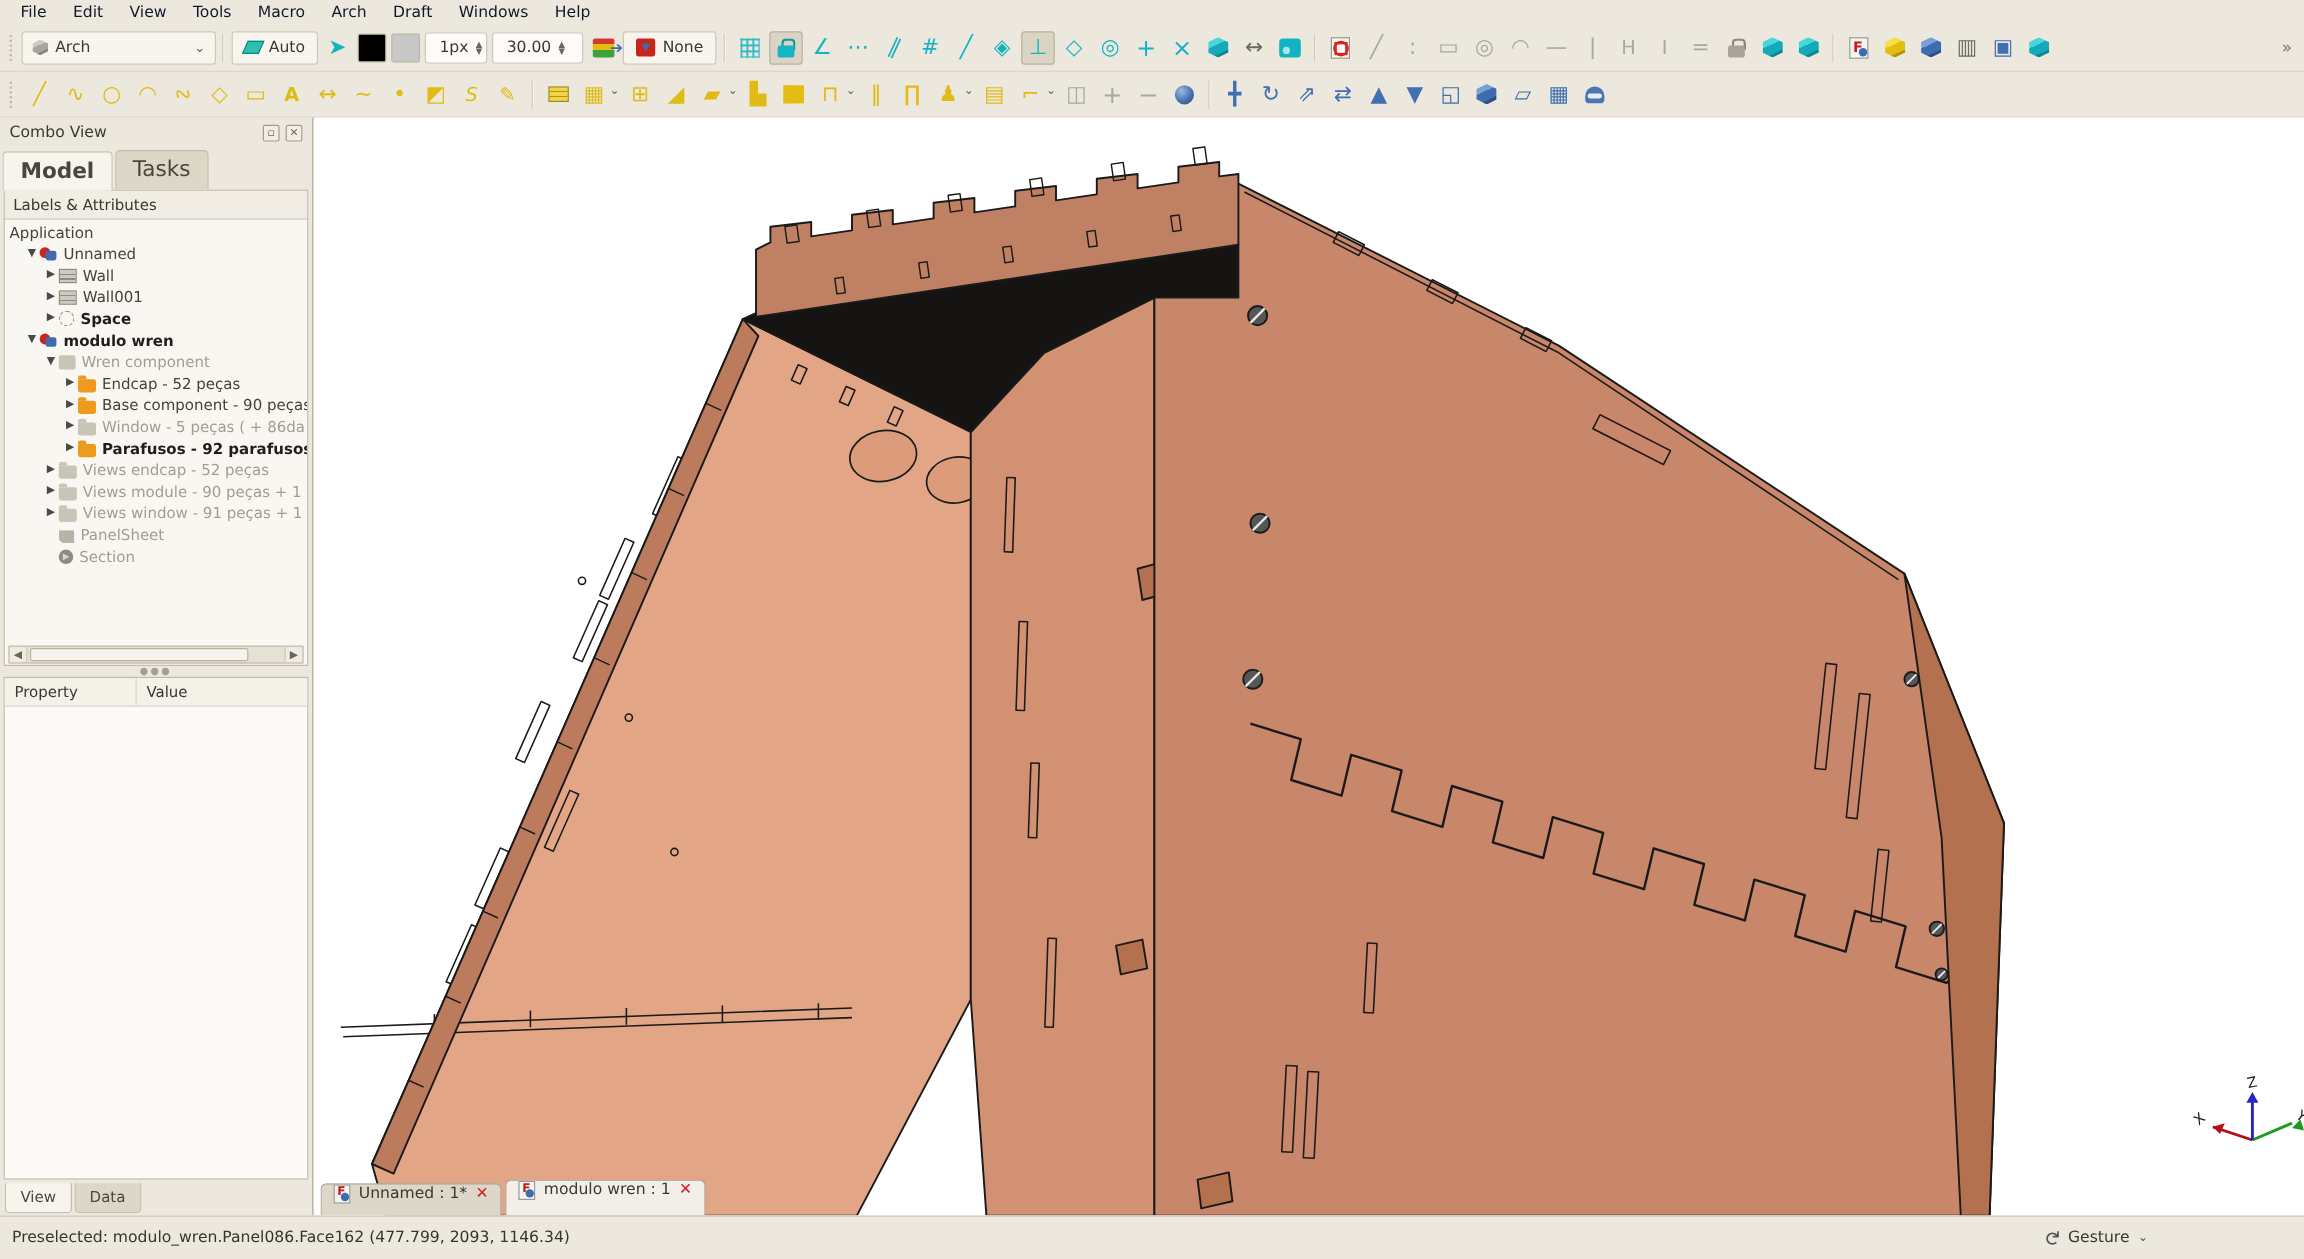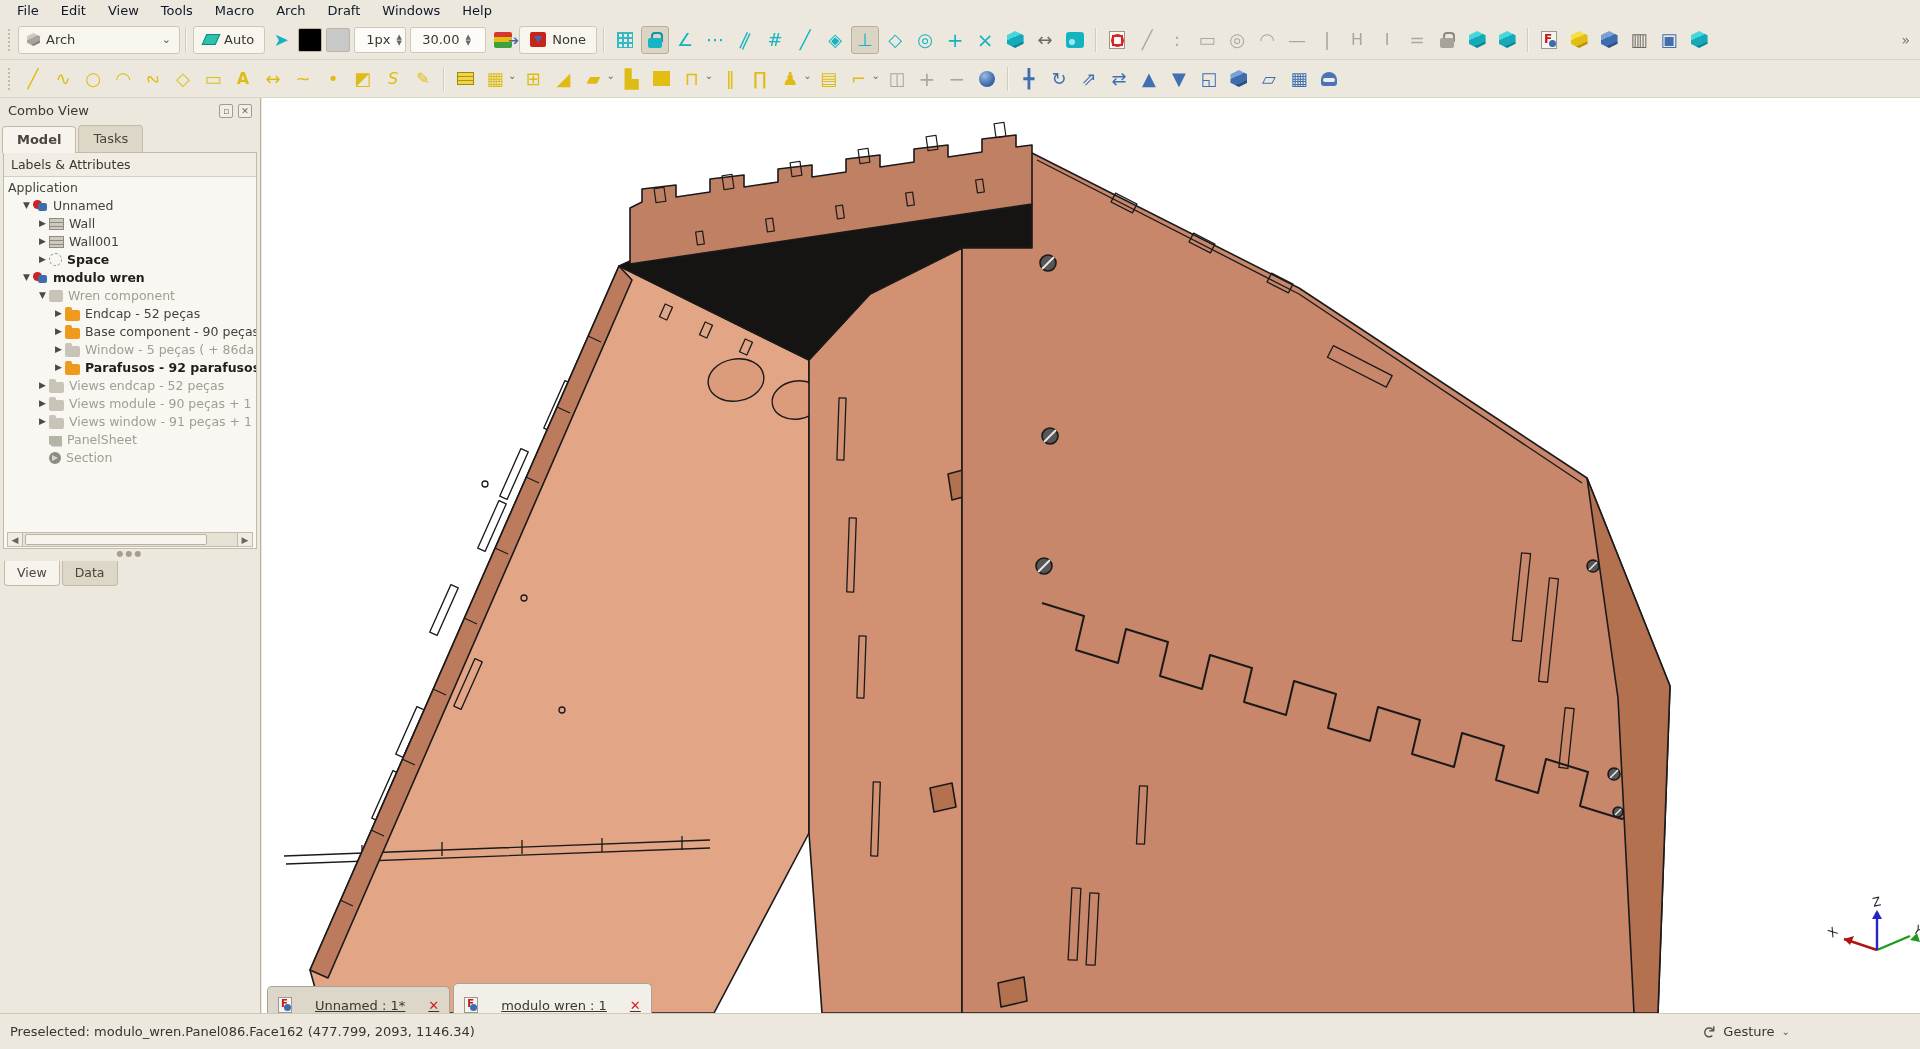--- a/index.html
+++ b/index.html
@@ -74,21 +74,21 @@
   .planeic { width:14px; height:11px; display:inline-block; background:#2cc0ae; transform:skewX(-24deg); border:1px solid #0d8a7c; }
 
   
   .dock { position:absolute; left:0; top:98px; width:261px; height:915px; background:#ece8de;
           border-right:1px solid #b9b2a2; display:flex; flex-direction:column; }
   .dock-title { height:25px; display:flex; align-items:center; padding:0 8px; font-size:13px; color:#3a372f; }
   .dock-title .dbtns { margin-left:auto; display:flex; gap:5px; }
   .dbtn { width:14px; height:14px; border:1px solid #a49d8e; border-radius:2px; background:#f2eee6;
           font-size:9px; line-height:12px; text-align:center; color:#6a665c; }
   .dtabs { display:flex; padding:2px 2px 0 2px; }
-  .dtab { padding:5px 14px 6px; font-size:13px; border:1px solid #c2bbaa; border-bottom:none;
+  .dtab { padding:5px 14px 6px; font-size:18px; border:1px solid #c2bbaa; border-bottom:none;
           border-radius:4px 4px 0 0; background:#ddd7c8; color:#4a463d; margin-right:2px; }
   .dtab.active { background:#f7f4ee; font-weight:bold; position:relative; top:1px; }
   .treebox { margin:0 3px; background:#f9f7f2; border:1px solid #c2bbaa; height:397px; display:flex; flex-direction:column; overflow:hidden; }
   .thead { height:24px; background:#f1ede4; border-bottom:1px solid #d4cec0; display:flex; align-items:center;
            padding:0 7px; font-size:12.5px; color:#3a372f; }
   .tree { flex:1; padding-top:1px; overflow:hidden; }
   .trow { height:18px; display:flex; align-items:center; font-size:12.5px; color:#45423a; white-space:nowrap; }
   .trow .exp { width:13px; font-size:9px; color:#4a4a4a; text-align:center; flex:none; }
   .trow .tlabel { margin-left:5px; overflow:hidden; }
   .d0 { padding-left:4px; } .d1 { padding-left:16px; } .d2 { padding-left:32px; } .d3 { padding-left:48px; }
@@ -119,22 +119,22 @@
   .prophead .col1 { width:110px; padding-left:8px; border-right:1px solid #ddd8cc; height:100%; display:flex; align-items:center; }
   .prophead .col2 { padding-left:8px; }
   .btabs { height:30px; display:flex; align-items:flex-start; padding:3px 4px 0; }
   .btab { padding:4px 12px 5px; font-size:12.5px; border:1px solid #c2bbaa; background:#ddd7c8;
           border-radius:0 0 4px 4px; border-top:none; margin-right:2px; color:#4a463d; }
   .btab.active { background:#f7f4ee; }
 
   
   .viewport { position:absolute; left:262px; top:98px; right:0; height:915px; background:#ffffff; overflow:hidden; }
   .doc-tabs { position:absolute; left:5px; bottom:0; display:flex; align-items:flex-end; height:30px; }
-  .doctab { display:flex; align-items:flex-end; gap:23px; height:27px; padding:0 10px; font-size:13px;
-            border:1px solid #aaa294; border-bottom:none; border-radius:5px 5px 0 0; background:#ddd7c9; color:#3a372f; margin-right:3px;text-decoration:underline; }
+  .doctab { display:flex; align-items:flex-start; gap:7px; height:27px; padding:0 10px; font-size:13px;
+            border:1px solid #aaa294; border-bottom:none; border-radius:5px 5px 0 0; background:#ddd7c9; color:#3a372f; margin-right:3px; }
   .doctab.active { background:#f2efe8; height:30px; }
   .doctab .x { color:#d41f1f; font-weight:bold; font-size:13px; }
   .fdoc.small { width:14px; height:16px; } .fdoc.small::before { font-size:10px; }
 
   
   .statusbar { position:absolute; left:0; bottom:0; width:1920px; height:36px; background:#ece8de;
                border-top:1px solid #cfc8b9; display:flex; align-items:center; padding:0 10px; font-size:13px; color:#37342d; }
   .statusbar .right { margin-left:auto; display:flex; align-items:center; gap:7px; padding-right:120px; color:#3a372f; }
   .gesticon { font-size:17px; color:#555; transform:rotate(90deg); display:inline-block; }
 </style>
@@ -534,20 +534,27 @@
     </div>
     <div class="hscroll">
       <span class="harrow">◀</span>
       <span class="htrack">
           <span class="hthumb"></span>
         </span>
       <span class="harrow">▶</span>
     </div>
   </div>
   <div class="vsplit">●●●</div>
+  <div class="propbox">
+    <div class="prophead">
+      <span class="col1">Property</span>
+      <span class="col2">Value</span>
+    </div>
+    <div style="flex:1"></div>
+  </div>
   <div class="btabs">
     <span class="btab active">View</span>
     <span class="btab">Data</span>
   </div>
 </div>
 
 <div class="viewport">
   <svg width="1659" height="915" viewBox="0 0 1659 915">
     <g stroke="#1a1a1a" stroke-width="1.6" stroke-linejoin="round">
 

